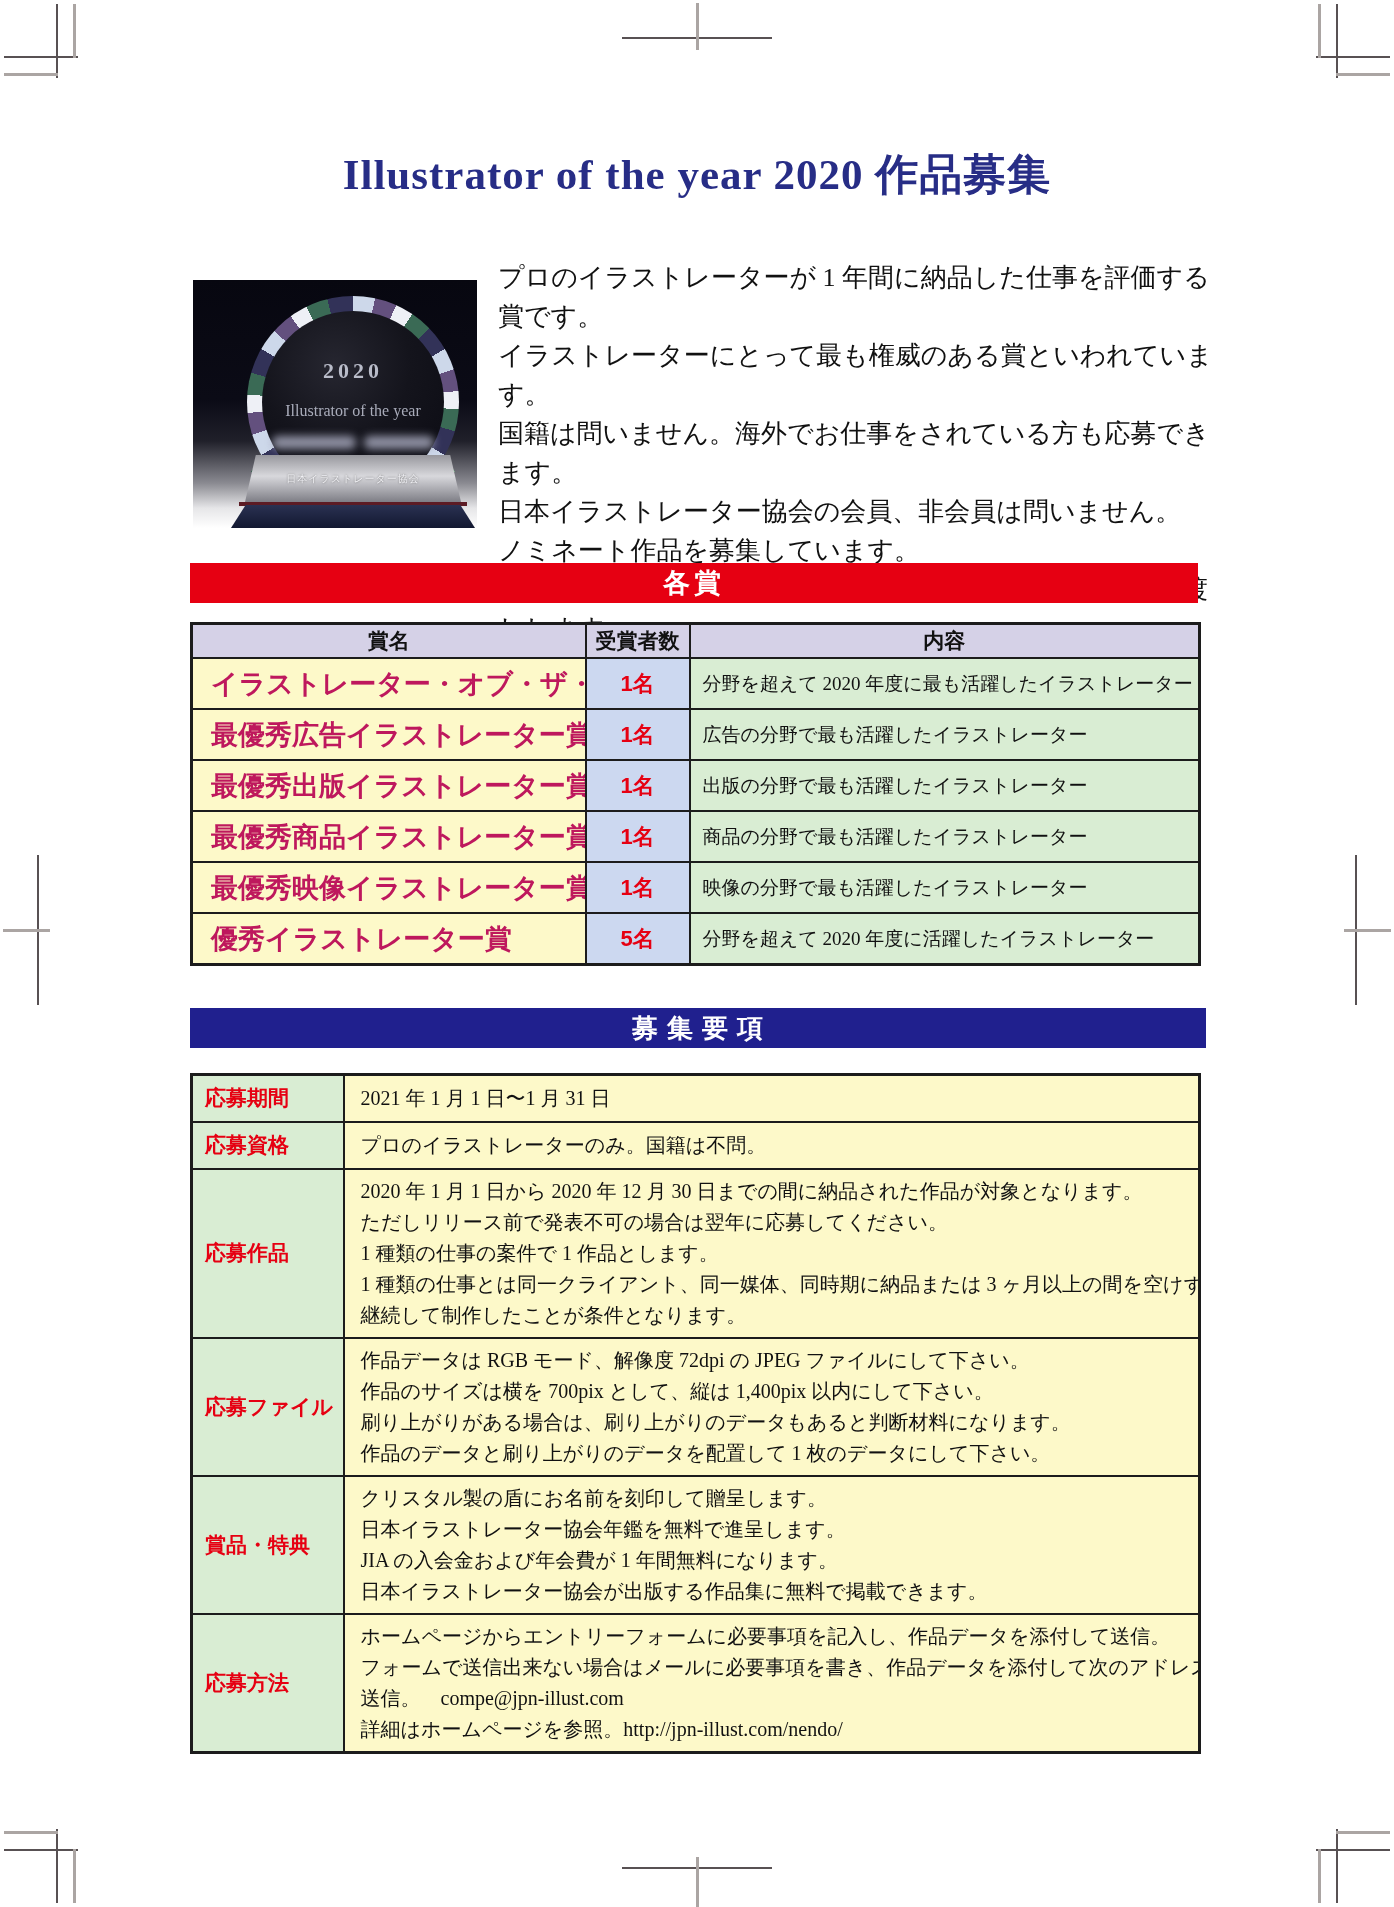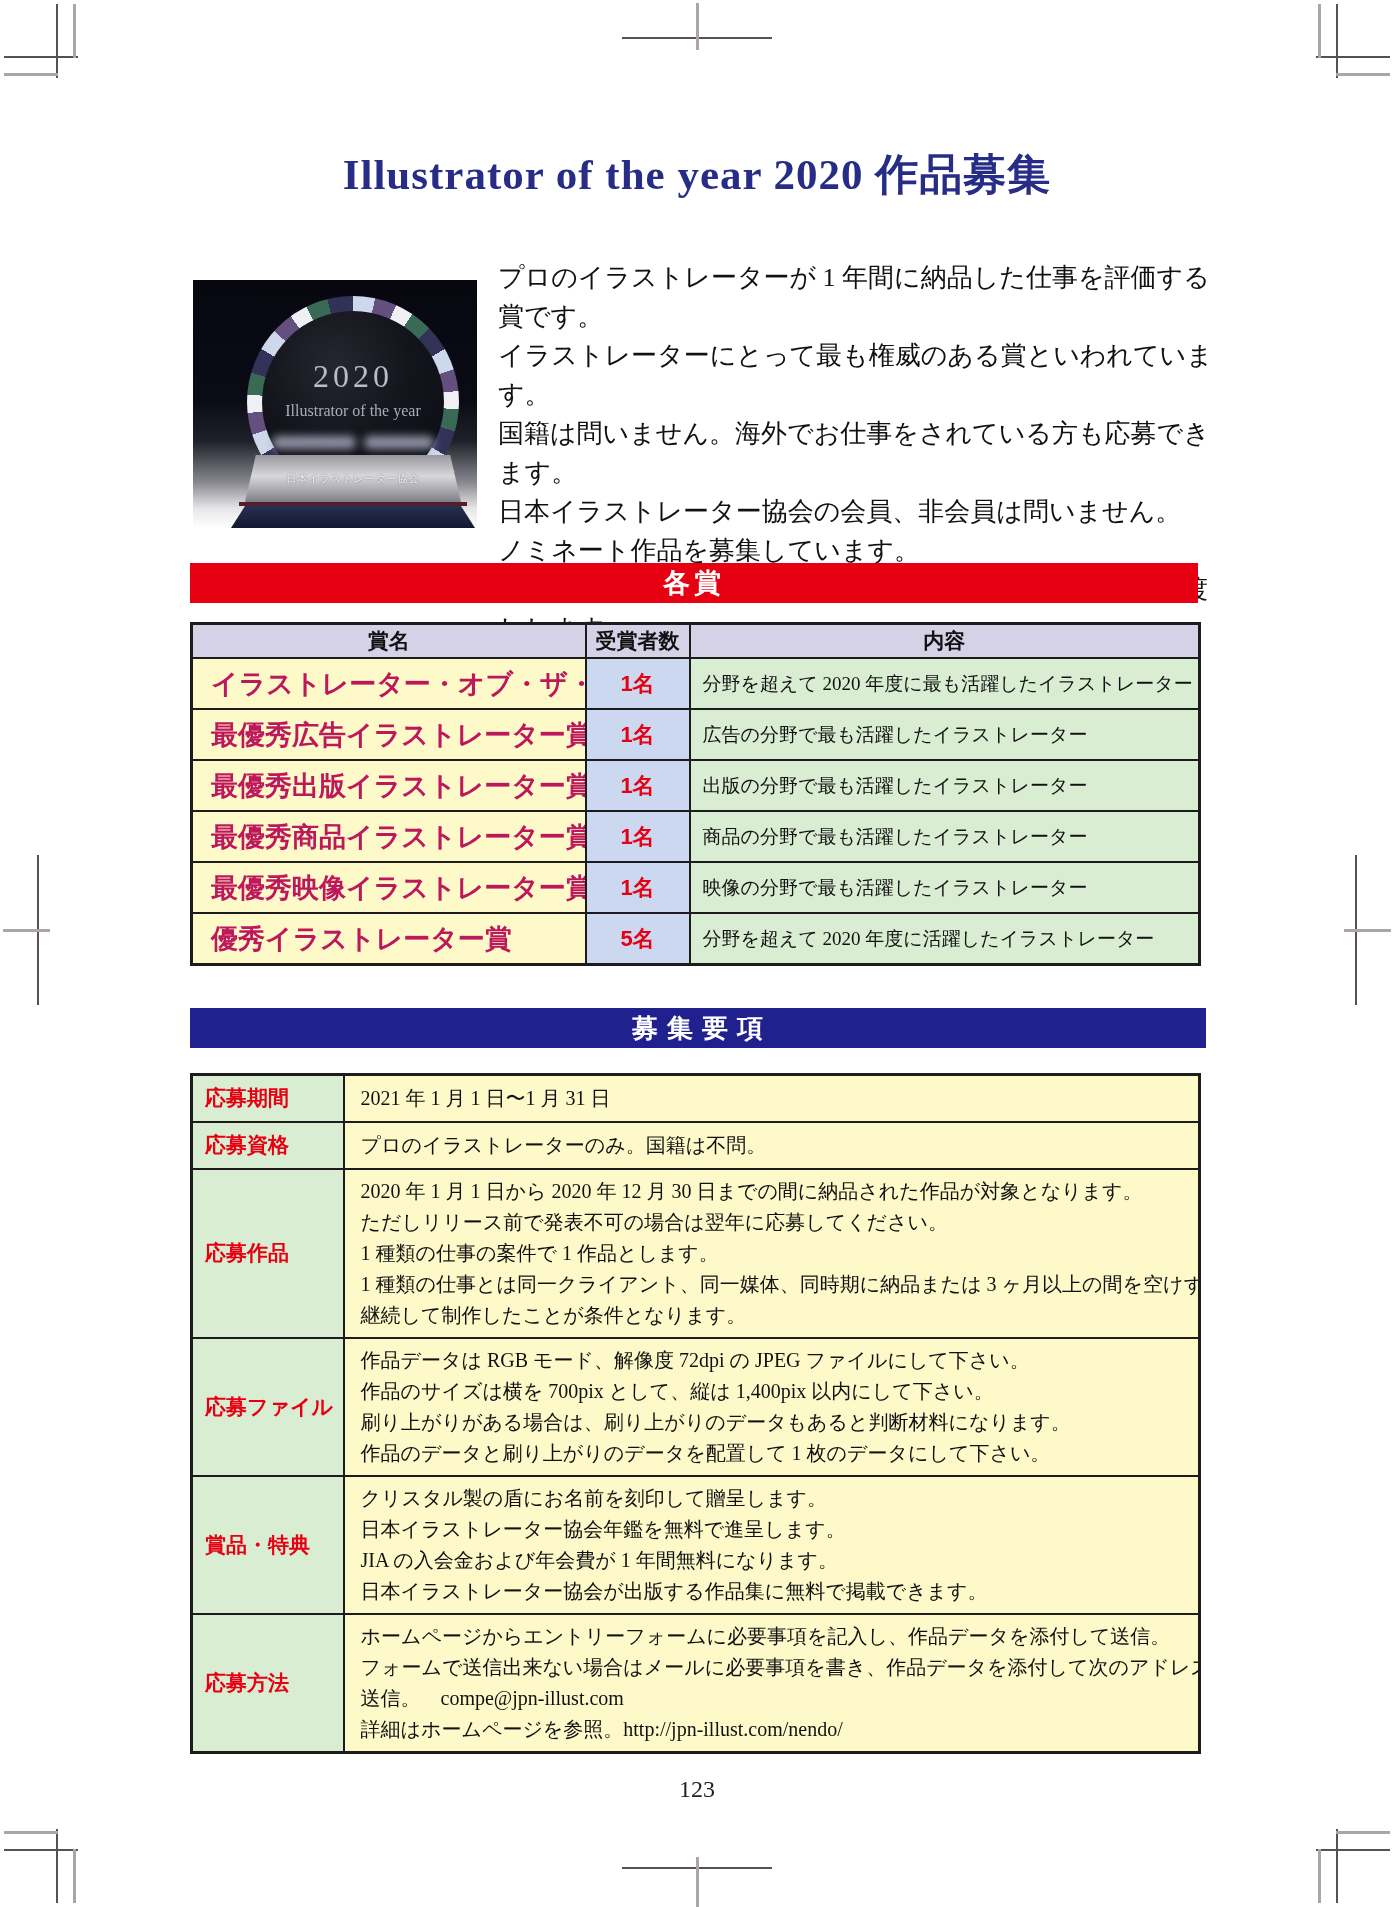--- a/index.html
+++ b/index.html
@@ -16,21 +16,21 @@
          font-size:43px;font-weight:bold;color:#272d86;letter-spacing:1px;}
 
   
   .photo{position:absolute;left:193px;top:280px;width:284px;height:248px;overflow:hidden;
          background:linear-gradient(180deg,#070710 0%,#0b0b16 48%,#20202a 65%,#8b8b92 82%,#e6e6e8 92%,#ffffff 100%);}
   .medal{position:absolute;left:54px;top:16px;width:212px;height:212px;border-radius:50%;
          background:repeating-conic-gradient(#cdd8ea 0 12deg,#63507e 12deg 24deg,#eef0f6 24deg 34deg,#3a6a55 34deg 46deg,#323258 46deg 60deg);}
   .medal::after{content:"";position:absolute;left:15px;top:15px;right:15px;bottom:15px;border-radius:50%;
          background:radial-gradient(circle at 40% 30%,#262630 0%,#14141c 45%,#0a0a12 100%);}
   .medal-year{position:absolute;left:54px;top:78px;width:212px;text-align:center;z-index:2;
-         font-size:32px;color:#b9bcc9;letter-spacing:4px;}
+         font-size:22px;color:#b9bcc9;letter-spacing:4px;font-weight:bold;}
   .medal-line{position:absolute;left:44px;top:122px;width:232px;text-align:center;z-index:2;
          font-size:16px;color:#a9acba;}
   .medal-name{position:absolute;left:54px;top:152px;width:212px;text-align:center;z-index:2;}
   .blur-blob{display:inline-block;height:13px;border-radius:6px;background:#a7a9bd;filter:blur(4px);opacity:.85;margin:0 4px;vertical-align:middle;}
   .medal-sign{position:absolute;left:54px;top:168px;width:212px;text-align:center;z-index:2;
          font-size:30px;font-style:italic;color:#ced1dd;transform:rotate(-6deg);}
   .medal-sign-sub{position:absolute;left:54px;top:206px;width:212px;text-align:center;z-index:2;}
   .tiny-line{display:block;height:2px;background:#83869a;margin:2px auto;opacity:.8;}
   .facet-band{position:absolute;left:58px;bottom:56px;width:204px;height:12px;z-index:3;
          background:linear-gradient(90deg,#1c5a3a,#8fd0a0 12%,#27406e 28%,#c03048 40%,#e8e8f0 52%,#2a6a4a 66%,#3a3a6a 82%,#80c890 100%);
@@ -260,15 +260,14 @@
       <td class="g-content">
         <div class="g-line">ホームページからエントリーフォームに必要事項を記入し、作品データを添付して送信。</div>
         <div class="g-line">フォームで送信出来ない場合はメールに必要事項を書き、作品データを添付して次のアドレスまで</div>
         <div class="g-line">送信。　compe@jpn-illust.com</div>
         <div class="g-line">詳細はホームページを参照。http://jpn-illust.com/nendo/</div>
       </td>
     </tr>
   </tbody>
     </table>
 
-  <div class="pagenum">123</div>
 
 </div>
 
 </body></html>

